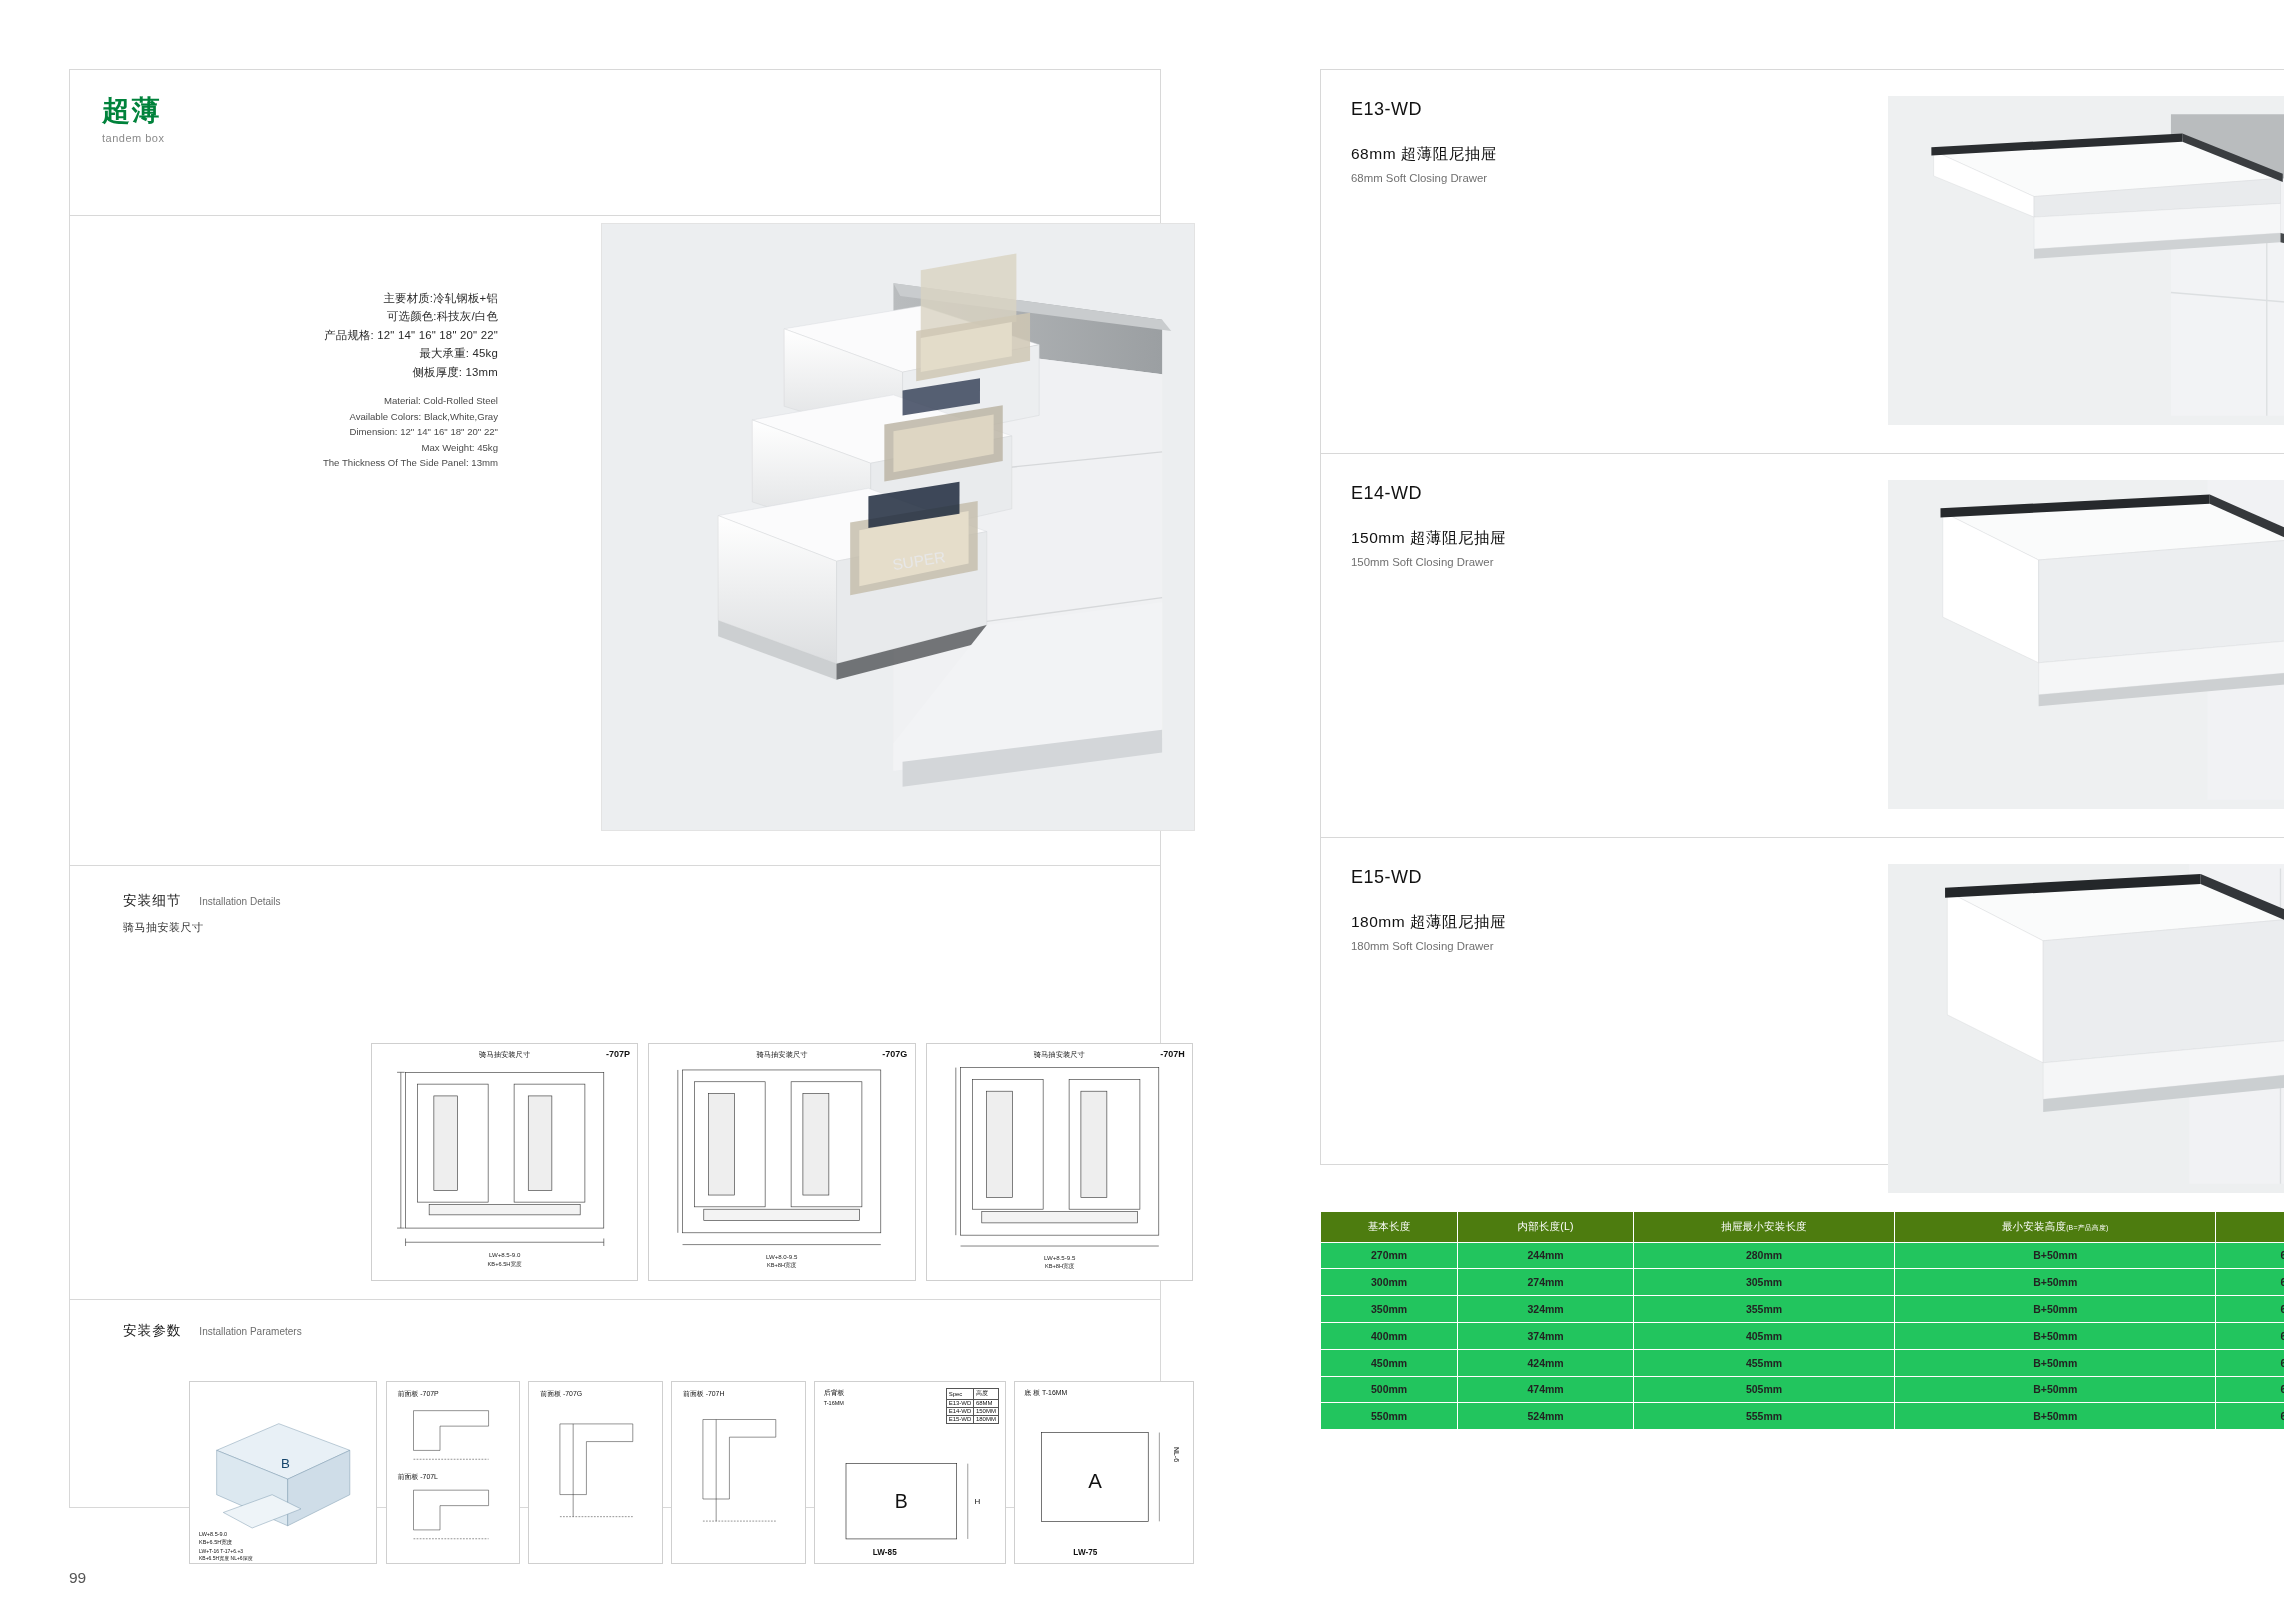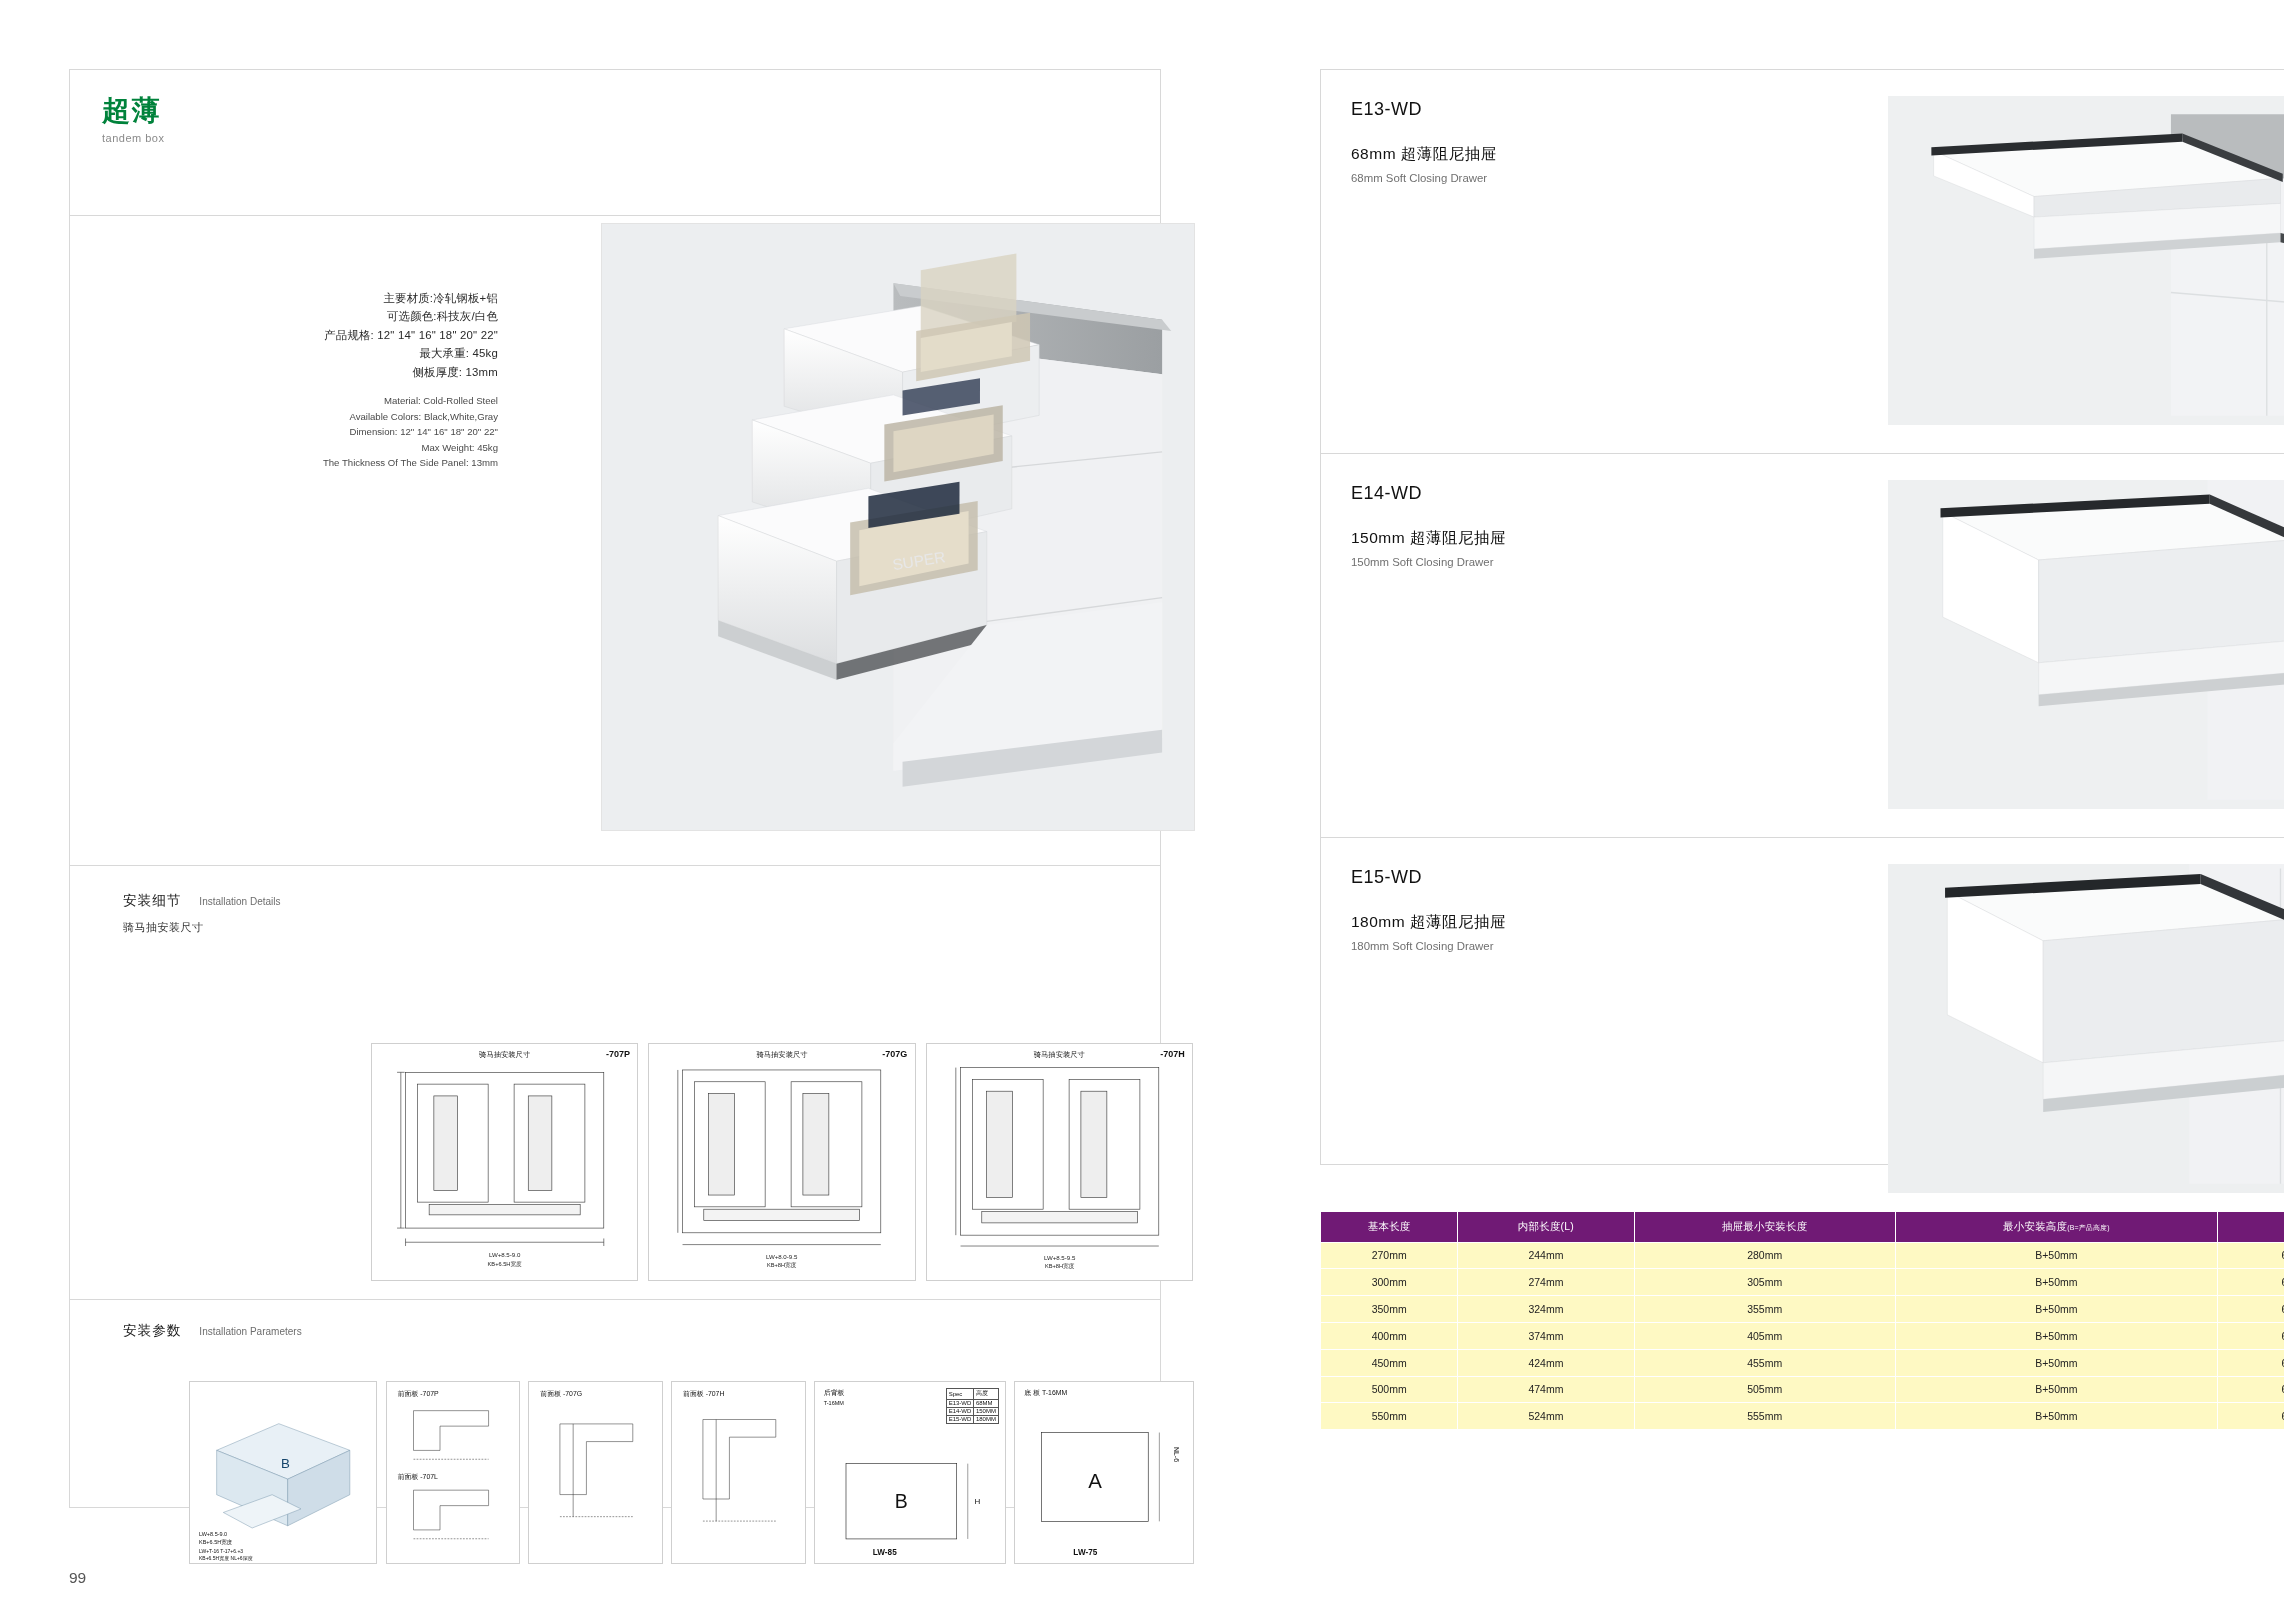--- a/index.html
+++ b/index.html
@@ -142,28 +142,29 @@
 
   .spec-table-wrap {
     position: absolute; left: 79px; top: 1211px;
     width: 1087px;
   }
   table.spec {
     border-collapse: collapse; width: 100%;
     font-size: 10.5px; color: #222;
   }
   table.spec th {
-    background: #701a75; color: #fff; font-weight: normal;
+    background: #4d7c0f; color: #fff; font-weight: normal;
     font-size: 10.5px; padding: 7.8px 1.8px; border: 0.9px solid #fff;
     letter-spacing: 0.2px;
   }
   table.spec th .sm { font-size: 6.9px; }
   table.spec td {
-    background: #fef9c3; text-align: center; padding: 6.9px 1.8px;
+    background: #22c55e; text-align: center; padding: 6.9px 1.8px;
     border: 0.9px solid #fff;
+    font-weight: bold;
   }
 </style>
 </head>
 <body>
 
 <div class="spread">
 
   <div class="page page-left">
     <div class="left-frame">
 

